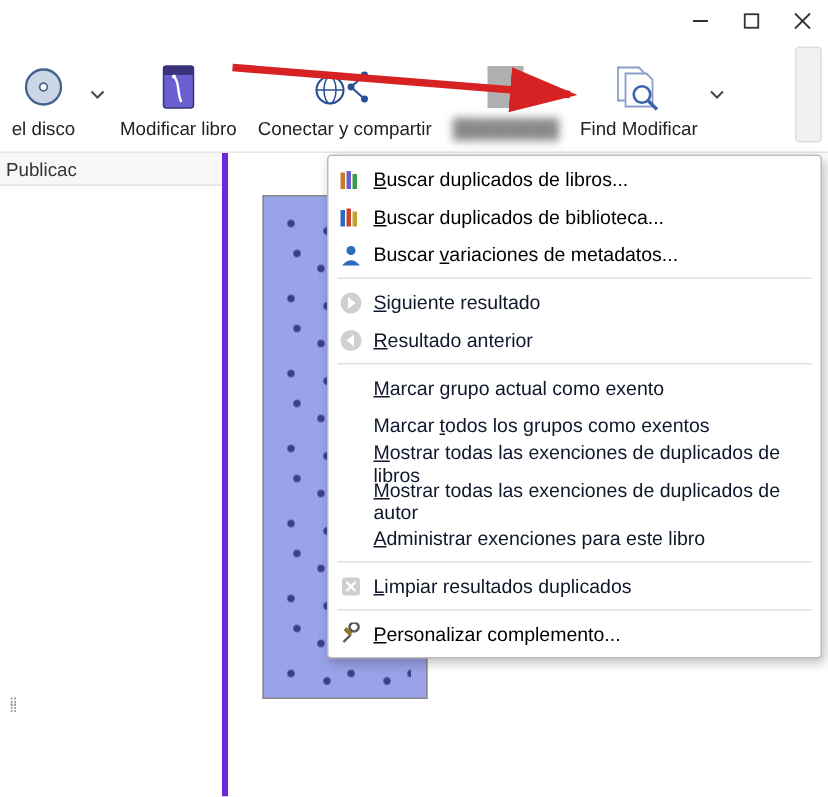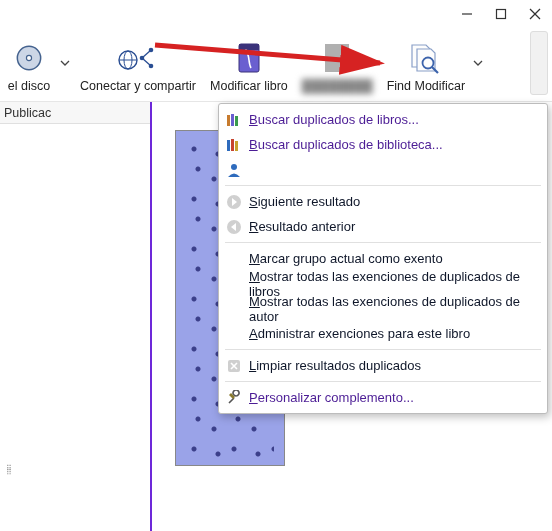--- a/index.html
+++ b/index.html
@@ -70,21 +70,21 @@
     border: 1px solid #ddd;
     border-radius: 3px;
   }
   
   .content {
     display: flex;
     height: calc(100% - 28px - 74px);
   }
   .left-col {
     width: 152px;
-    border-right: 2px solid #6d28d9;
+    border-right: 4px solid #6d28d9;
     position: relative;
   }
   .col-head {
     height: 22px;
     line-height: 22px;
     background: #f7f7f7;
     border-bottom: 1px solid #e0e0e0;
     padding-left: 4px;
     font-size: 12.5px;
     color: #333;
@@ -135,21 +135,21 @@
     box-shadow: 2px 3px 8px rgba(0,0,0,.25);
     padding: 3px 0;
     z-index: 10;
   }
   .menu-item {
     display: flex;
     align-items: center;
     height: 25px;
     padding: 0 8px 0 30px;
     position: relative;
-    color: #4c1d95;
+    color: #000000;
   }
   .menu-item.disabled { color: #0f172a; }
   .menu-item .micon {
     position: absolute;
     left: 6px;
     width: 18px; height: 18px;
     display: flex; align-items: center; justify-content: center;
   }
   .menu-sep {
     height: 1px;
@@ -196,51 +196,51 @@
           <circle cx="12" cy="12" r="2.2" fill="#fff" stroke="#44628e"></circle>
         </svg>
     </div>
     <span class="tool-label">el disco</span>
   </div>
   <span class="drop-arrow">
     <svg width="10" height="10">
         <path d="M1 3 L5 7 L9 3" fill="none" stroke="#444" stroke-width="1.3"></path>
       </svg>
   </span>
+
+  <div class="tool-item">
+    <div class="tool-icon">
+      <svg width="30" height="34" viewBox="0 0 30 34">
+        <rect x="5" y="3" width="20" height="28" rx="2" fill="#6a5fd0" stroke="#3a327a"></rect>
+        <rect x="5" y="3" width="20" height="6" fill="#3a327a"></rect>
+        <path d="M12 10 C16 14 14 22 17 27" stroke="#fff" stroke-width="1.6" fill="none"></path>
+        <circle cx="12" cy="10" r="1.4" fill="#fff"></circle>
+      </svg>
+    </div>
+    <span class="tool-label">Modificar libro</span>
+  </div>
 
   <div class="tool-item" style="min-width:120px">
     <div class="tool-icon">
       <svg width="40" height="32" viewBox="0 0 40 32">
         <circle cx="10" cy="18" r="9" fill="none" stroke="#2a4e93" stroke-width="1.4"></circle>
         <ellipse cx="10" cy="18" rx="4" ry="9" fill="none" stroke="#2a4e93"></ellipse>
         <line x1="1" y1="18" x2="19" y2="18" stroke="#2a4e93"></line>
         <circle cx="33" cy="8" r="2.3" fill="#2a4e93"></circle>
         <circle cx="33" cy="24" r="2.3" fill="#2a4e93"></circle>
         <circle cx="24" cy="16" r="2.3" fill="#2a4e93"></circle>
         <line x1="24" y1="16" x2="33" y2="8" stroke="#2a4e93" stroke-width="1.4"></line>
         <line x1="24" y1="16" x2="33" y2="24" stroke="#2a4e93" stroke-width="1.4"></line>
       </svg>
     </div>
     <span class="tool-label">Conectar y compartir</span>
   </div>
 
   <div class="tool-item">
     <div class="tool-icon">
-      <svg width="30" height="34" viewBox="0 0 30 34">
-        <rect x="5" y="3" width="20" height="28" rx="2" fill="#6a5fd0" stroke="#3a327a"></rect>
-        <rect x="5" y="3" width="20" height="6" fill="#3a327a"></rect>
-        <path d="M12 10 C16 14 14 22 17 27" stroke="#fff" stroke-width="1.6" fill="none"></path>
-        <circle cx="12" cy="10" r="1.4" fill="#fff"></circle>
-      </svg>
-    </div>
-    <span class="tool-label">Modificar libro</span>
-  </div>
-
-  <div class="tool-item">
-    <div class="tool-icon">
       <svg width="30" height="34">
           <rect x="3" y="3" width="24" height="28" fill="#b0b0b0"></rect>
           <rect x="3" y="3" width="24" height="28" fill="url(#n)"></rect>
         </svg>
     </div>
     <span class="tool-label" style="filter:blur(3px);color:#888">████████</span>
   </div>
 
   <div class="tool-item">
     <div class="tool-icon">
@@ -304,20 +304,21 @@
     </span>
     <span><span class="ul">B</span>uscar duplicados de biblioteca...</span>
   </div>
   <div class="menu-item">
     <span class="micon">
       <svg width="16" height="16">
           <circle cx="8" cy="5" r="3" fill="#2e6bbd"></circle>
           <path d="M2 15 Q8 8 14 15 z" fill="#2e6bbd"></path>
         </svg>
     </span>
+    <span>Buscar <span class="ul">v</span>ariaciones de metadatos...</span>
   </div>
   <div class="menu-sep"></div>
 
   <div class="menu-item disabled">
     <span class="micon">
       <svg width="16" height="16">
           <circle cx="8" cy="8" r="7" fill="#d0d0d0"></circle>
           <path d="M6 4 L11 8 L6 12 z" fill="#fff"></path>
         </svg>
     </span>
@@ -331,20 +332,23 @@
         </svg>
     </span>
     <span><span class="ul">R</span>esultado anterior</span>
   </div>
   <div class="menu-sep"></div>
 
   <div class="menu-item disabled">
     <span><span class="ul">M</span>arcar grupo actual como exento</span>
   </div>
   <div class="menu-item disabled">
+    <span>Marcar <span class="ul">t</span>odos los grupos como exentos</span>
+  </div>
+  <div class="menu-item disabled">
     <span><span class="ul">M</span>ostrar todas las exenciones de duplicados de libros</span>
   </div>
   <div class="menu-item disabled">
     <span><span class="ul">M</span>ostrar todas las exenciones de duplicados de autor</span>
   </div>
   <div class="menu-item disabled">
     <span><span class="ul">A</span>dministrar exenciones para este libro</span>
   </div>
   <div class="menu-sep"></div>
 

